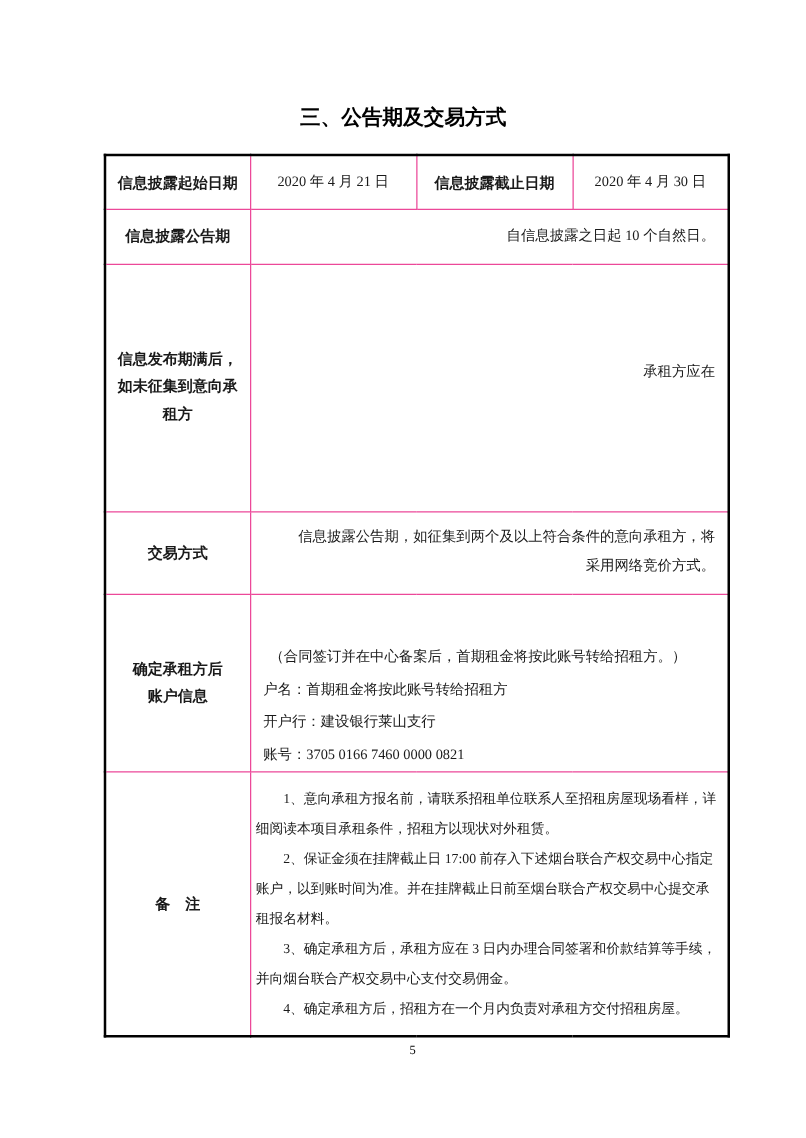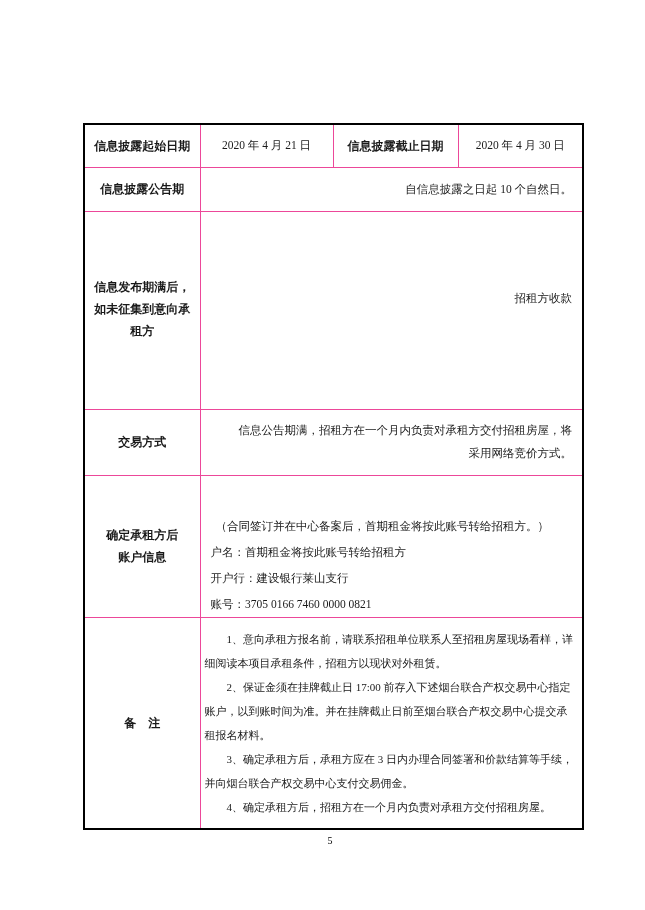--- a/index.html
+++ b/index.html
@@ -57,20 +57,21 @@
   .page-number {
     position:absolute; top:835px; left:0; width:660px;
     text-align:center; font-size:10px; color:#000;
   }
 </style>
 </head>
 <body>
 
 <div class="page">
 
+  <div class="doc-title">三、公告期及交易方式</div>
 
   <table class="doc-table">
     <colgroup>
       <col style="width:116px">
       <col style="width:133px">
       <col style="width:125px">
       <col style="width:125px">
     </colgroup>
 
     <tbody>
@@ -88,28 +89,28 @@
       </td>
     </tr>
 
     <tr class="r3">
       <td class="label">
             <div>信息发布期满后，</div>
             <div>如未征集到意向承</div>
             <div>租方</div>
           </td>
       <td colspan="3">
-        <div class="content indent-par no-tenant-value">招租方收款</div>
+        <div class="content indent-par no-tenant-value">承租方应在</div>
       </td>
     </tr>
 
     <tr class="r4">
       <td class="label">交易方式</td>
       <td colspan="3">
-        <div class="content indent-par">信息公告期满，招租方在一个月内负责对承租方交付招租房屋，将采用网络竞价方式。</div>
+        <div class="content indent-par">信息披露公告期，如征集到两个及以上符合条件的意向承租方，将采用网络竞价方式。</div>
       </td>
     </tr>
 
     <tr class="r5">
       <td class="label">
             <div>确定承租方后</div>
             <div>账户信息</div>
           </td>
       <td colspan="3">
         <div class="account">

